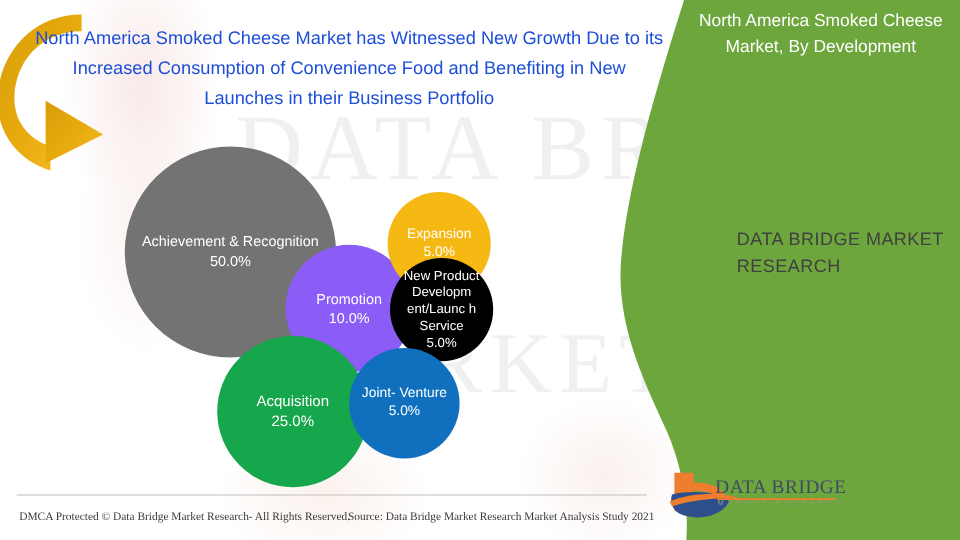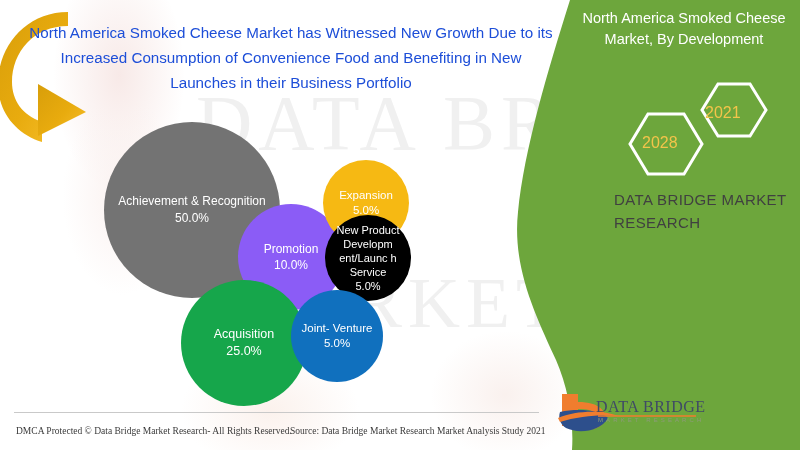--- a/index.html
+++ b/index.html
@@ -344,28 +344,20 @@
       <path d="M 60 0
                C 38 70, 14 150, 8 212
                C 2 268, 26 316, 46 360
                C 58 388, 64 420, 62 450
                L 290 450 L 290 0 Z" fill="#6da63c"></path>
     </svg>
   </div>
 
   <div class="panel-title">North America Smoked Cheese Market, By Development</div>
 
-  <div class="hex-group">
-    <svg width="170" height="100" viewBox="0 0 170 100">
-      <polygon points="108,4 140,4 156,30 140,56 108,56 92,30" fill="none" stroke="#ffffff" stroke-width="3"></polygon>
-      <polygon points="38,34 74,34 92,64 74,94 38,94 20,64" fill="none" stroke="#ffffff" stroke-width="3"></polygon>
-    </svg>
-    <div class="hex-label hex-label-2021">2021</div>
-    <div class="hex-label hex-label-2028">2028</div>
-  </div>
 
   <div class="brand-name">DATA BRIDGE MARKET RESEARCH</div>
 
   <div class="logo">
     <svg width="150" height="44" viewBox="0 0 150 44">
       <path d="M 6 2 L 22 2 L 22 34 L 6 34 Z" fill="#f07d2e"></path>
       <path d="M 22 10 C 44 10, 52 20, 48 30 C 44 38, 28 40, 18 36 L 22 26 C 30 28, 38 26, 38 22 C 38 18, 30 17, 22 17 Z" fill="#f07d2e"></path>
       <path d="M 4 20 C 22 16, 44 18, 52 26 C 44 40, 22 42, 10 36 C 4 32, 2 26, 4 20 Z" fill="#2d4f8c"></path>
       <path d="M 2 26 C 20 18, 48 18, 62 24 C 48 22, 22 24, 4 30 Z" fill="#f07d2e"></path>
       <line x1="42" y1="24" x2="140" y2="24" stroke="#f07d2e" stroke-width="1.4"></line>

